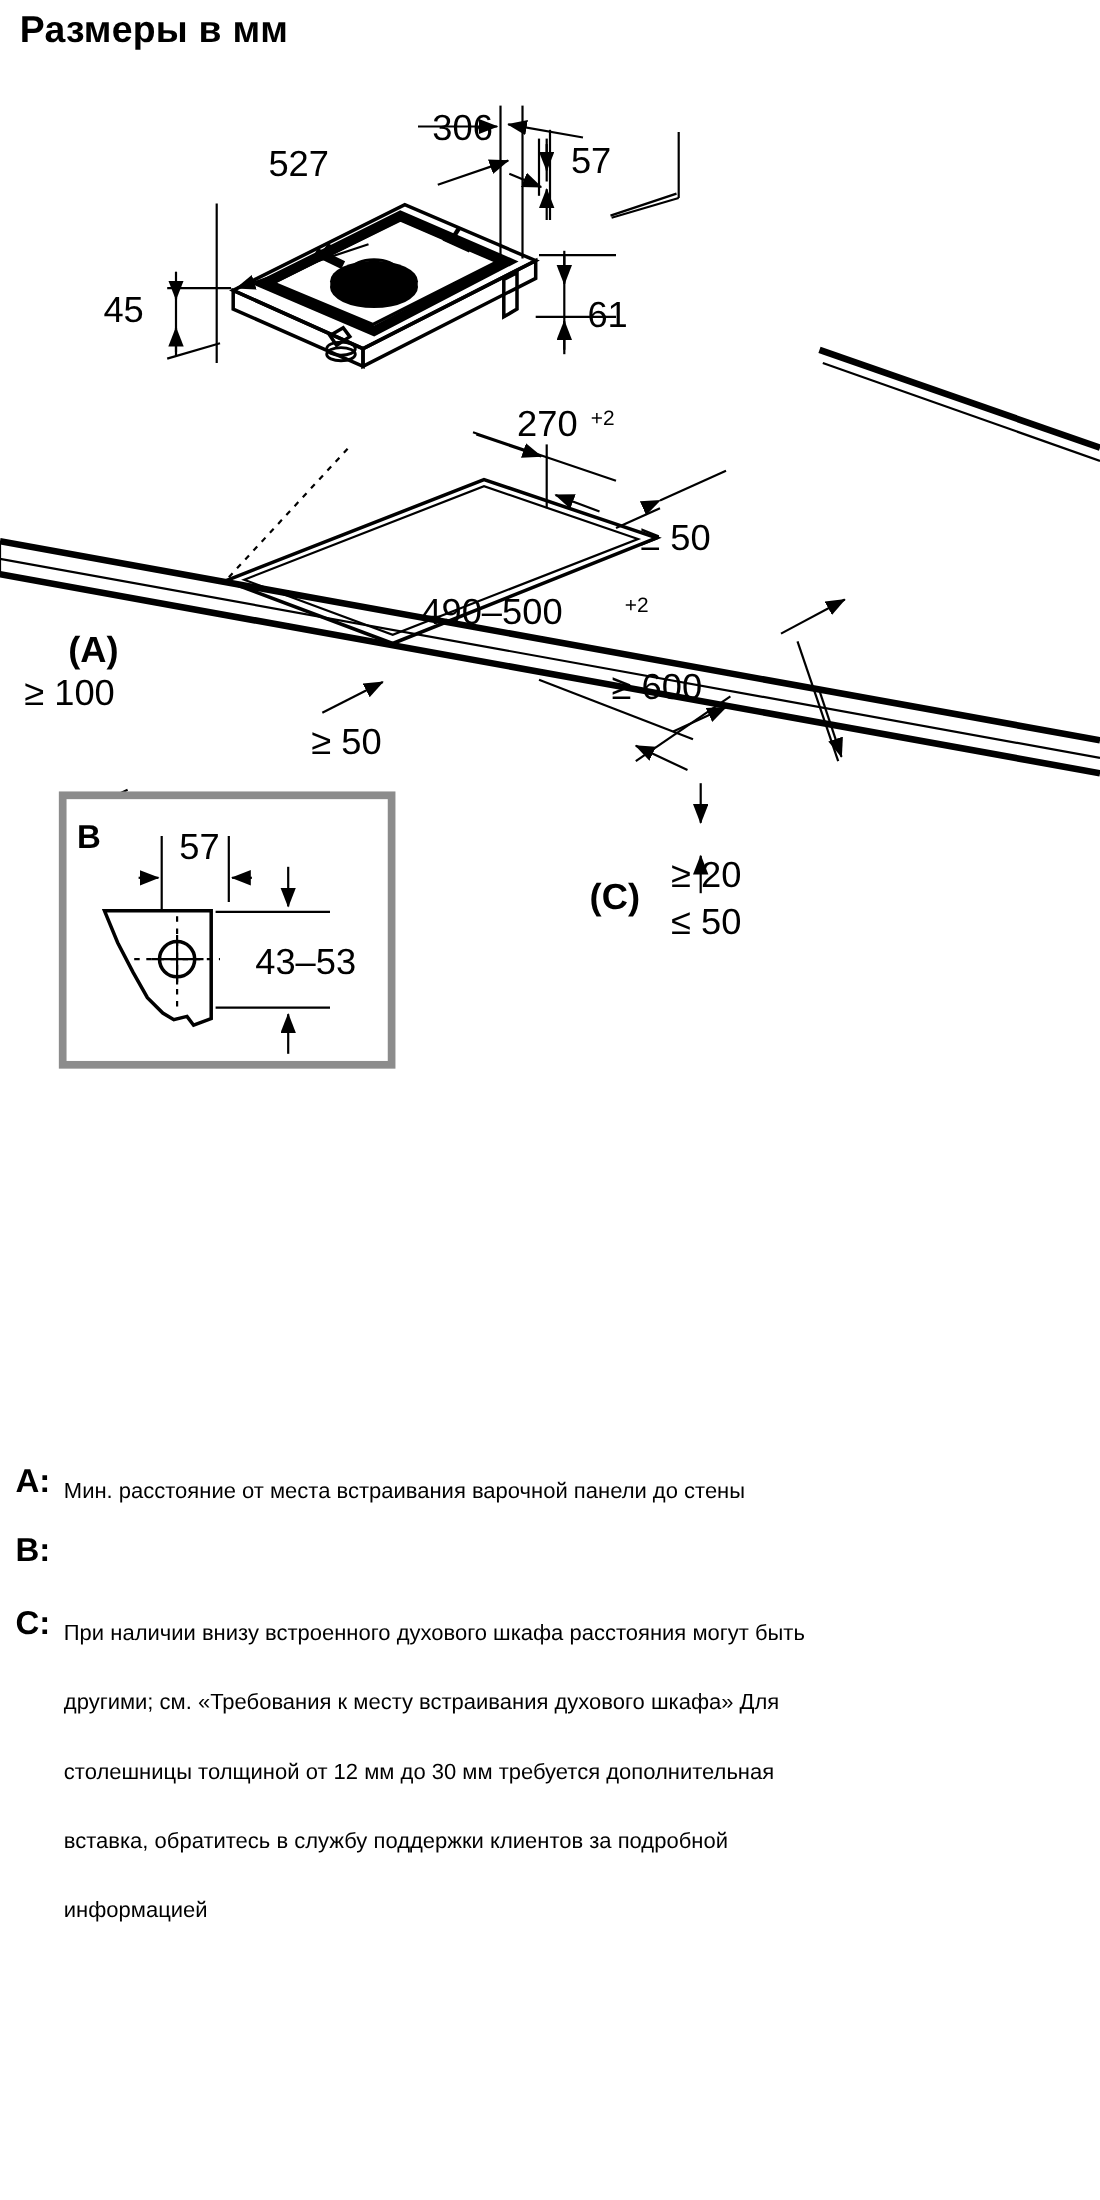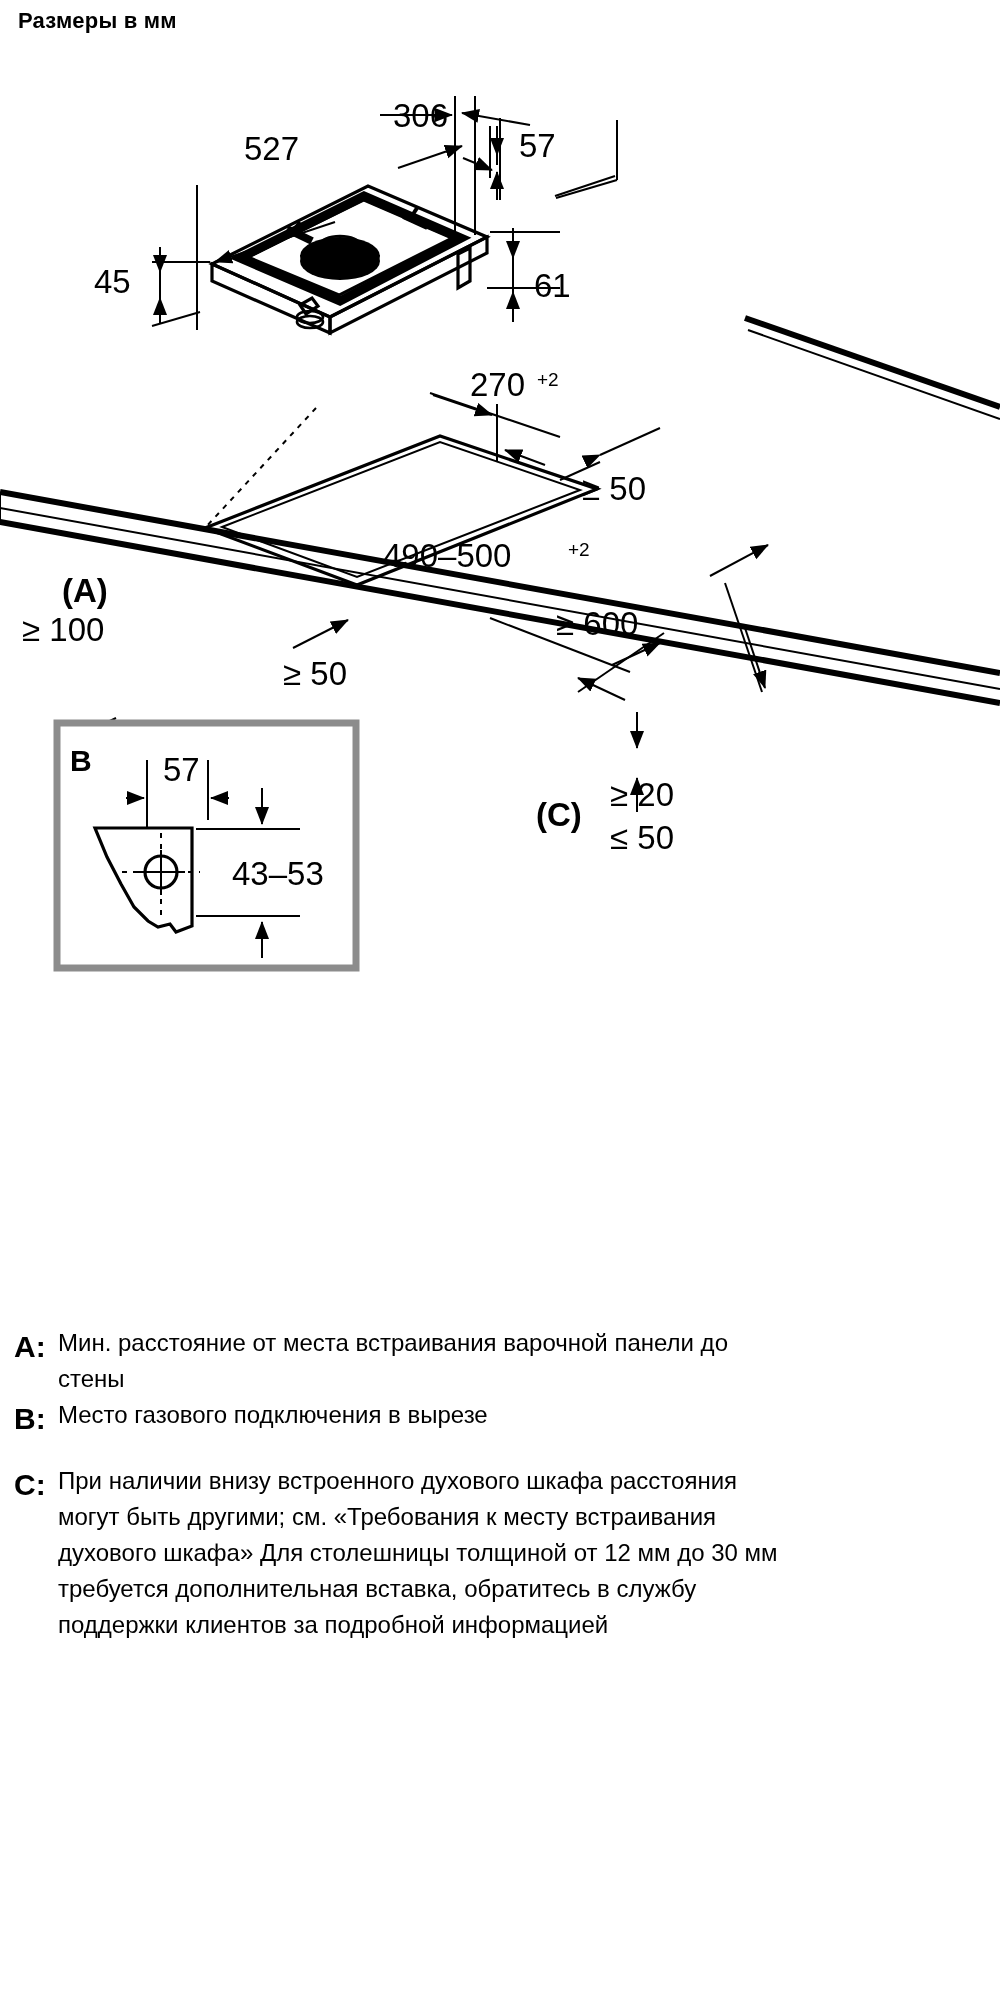--- a/index.html
+++ b/index.html
@@ -17,21 +17,21 @@
   }
   #page {
     position: relative;
     width: 1000px;
     height: 2000px;
   }
   .title {
     position: absolute;
     left: 18px;
     top: 8px;
-    font-size: 22px;
+    font-size: 34px;
     font-weight: 700;
     letter-spacing: 0.2px;
     white-space: nowrap;
   }
   svg.diagram {
     position: absolute;
     left: 0;
     top: 0;
     width: 1000px;
     height: 1320px;
@@ -80,23 +80,23 @@
     margin: 0 0 0 14px;
   }
   .legend-key {
     font-size: 30px;
     font-weight: 700;
     width: 44px;
     flex: 0 0 44px;
     line-height: 44px;
   }
   .legend-body {
-    font-size: 24px;
+    font-size: 20px;
     font-weight: 400;
-    line-height: 36px;
+    line-height: 63px;
     max-width: 720px;
   }
   .legend-gap { height: 22px; }
 </style>
 </head>
 <body>
 
 <div id="page">
 
   <div class="title">Размеры в мм</div>
@@ -302,21 +302,20 @@
     </g>
   </svg>
 
   <div class="legend">
     <div class="legend-item">
       <div class="legend-key">A:</div>
       <div class="legend-body">Мин. расстояние от места встраивания варочной панели до стены</div>
     </div>
     <div class="legend-item">
       <div class="legend-key">B:</div>
-      <div class="legend-body">Место газового подключения в вырезе</div>
     </div>
     <div class="legend-gap"></div>
     <div class="legend-item">
       <div class="legend-key">C:</div>
       <div class="legend-body">При наличии внизу встроенного духового шкафа расстояния могут быть другими; см. «Требования к месту встраивания духового шкафа» Для столешницы толщиной от 12 мм до 30 мм требуется дополнительная вставка, обратитесь в службу поддержки клиентов за подробной информацией</div>
     </div>
   </div>
 
 </div>
 

